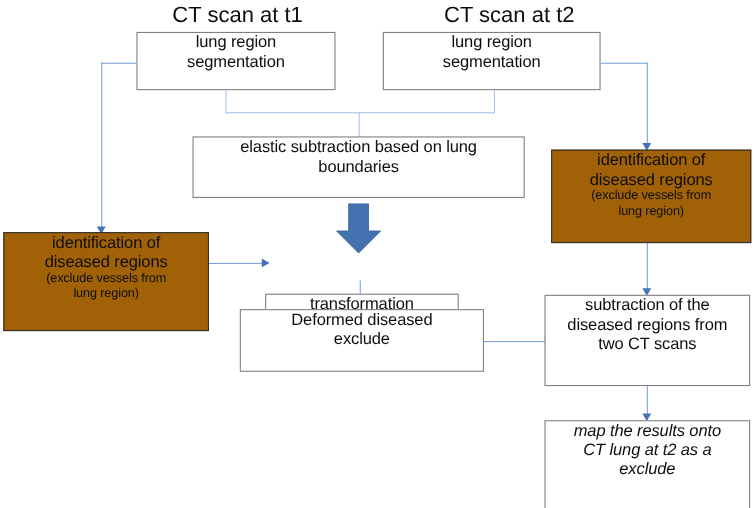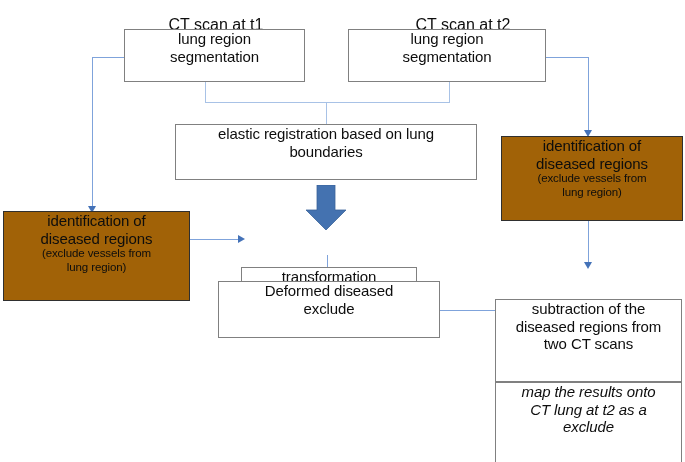--- a/index.html
+++ b/index.html
@@ -42,25 +42,24 @@
     white-space: nowrap;
   }
   .node .ln.main {
     font-size: 15px;
   }
   .node .ln.sub {
     font-size: 11.5px;
   }
   .caption {
     position: absolute;
-    font-size: 16px;
+    font-size: 20px;
     text-align: center;
     white-space: nowrap;
     color: #0d0d0d;
-    margin-top: 13px;
   }
   
   .conn {
     position: absolute;
     background: #7FA3DB;
   }
   .conn.h { height: 1.4px; }
   .conn.v { width: 1.4px; }
   .conn.bracket-line { background: #A8C2E6; }
   .arrowhead {
@@ -128,21 +127,21 @@
     <span class="ln main">lung region</span>
     <span class="ln main">segmentation</span>
   </div>
 
   <div class="node plain" style="left:348px; top:29px; width:198px; height:53px;">
     <span class="ln main">lung region</span>
     <span class="ln main">segmentation</span>
   </div>
 
   <div class="node plain" style="left:175px; top:124px; width:302px; height:56px;">
-    <span class="ln main">elastic registration based on lung</span>
+    <span class="ln main">elastic subtraction based on lung</span>
     <span class="ln main">boundaries</span>
   </div>
 
   <div class="node filled" style="left:3px; top:211px; width:187px; height:90px;">
     <span class="ln main">identification of</span>
     <span class="ln main">diseased regions</span>
     <span class="ln sub">(exclude vessels from</span>
     <span class="ln sub">lung region)</span>
   </div>
 
@@ -155,21 +154,21 @@
 
   <div class="node plain" style="left:241px; top:226px; width:176px; height:30px;margin-top:41px;">
     <span class="ln main">transformation</span>
   </div>
 
   <div class="node plain" style="left:218px; top:281px; width:222px; height:57px;">
     <span class="ln main">Deformed diseased</span>
     <span class="ln main">exclude</span>
   </div>
 
-  <div class="node plain" style="left:495px; top:268px; width:187px; height:83px;margin-top:31px;">
+  <div class="node plain" style="left:495px; top:268px; width:187px; height:83px;">
     <span class="ln main">subtraction of the</span>
     <span class="ln main">diseased regions from</span>
     <span class="ln main">two CT scans</span>
   </div>
 
   <div class="node plain" style="left:495px; top:382px; width:187px; height:89px;font-style:italic;">
     <span class="ln main">map the results onto</span>
     <span class="ln main">CT lung at t2 as a</span>
     <span class="ln main">exclude</span>
   </div>

